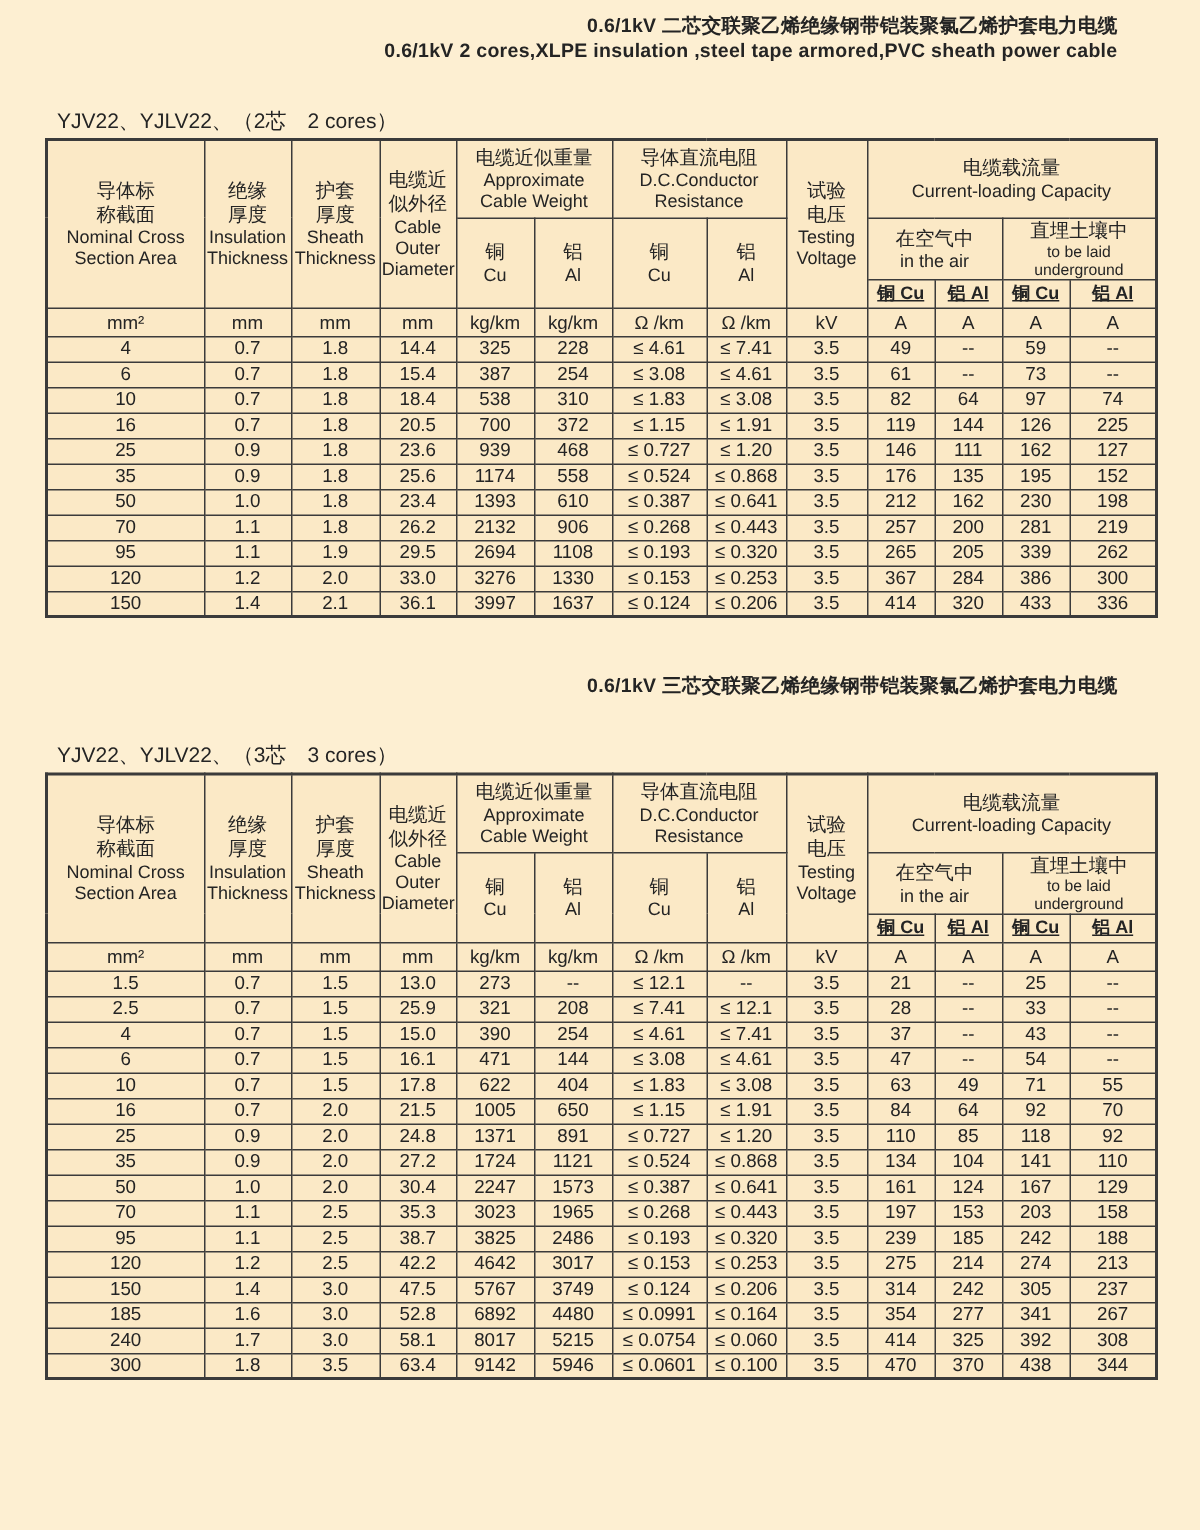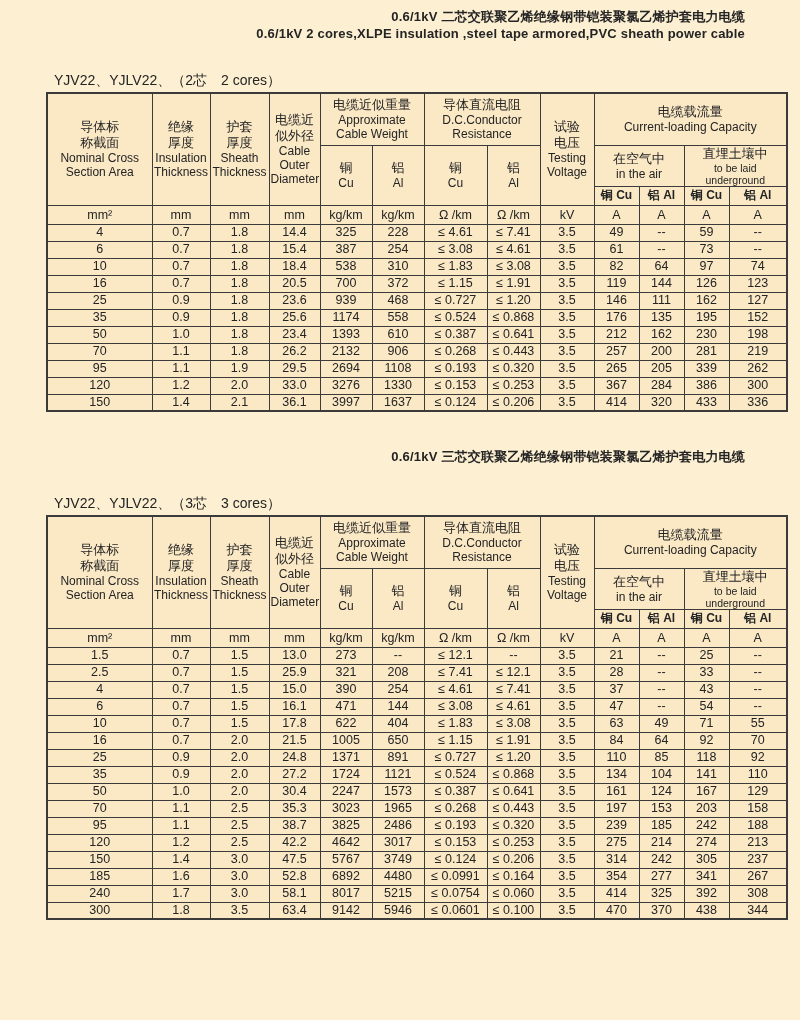--- a/index.html
+++ b/index.html
@@ -3,21 +3,21 @@
 <meta charset="utf-8">
 <style>
   * { margin:0; padding:0; box-sizing:border-box; }
   html,body { width:800px; height:1020px; }
   body {
     background:#fdefd2;
     color:#242424;
     font-family:"Liberation Sans","DejaVu Sans",sans-serif;
     overflow:hidden;
   }
-  .page { padding:8px 30px 0 46px; width:800px; }
+  .page { padding:8px 30px 0 30px; width:800px; }
   .title-zh, .title-en {
     text-align:right;
     padding-right:25px;
     font-weight:bold;
     font-size:13px;
     line-height:17px;
     letter-spacing:0.2px;
   }
   .model-line {
     font-size:14px;
@@ -40,21 +40,21 @@
     font-weight:normal;
     padding:0 1px;
     overflow:hidden;
   }
   .zh { font-weight:normal; font-size:13px; line-height:16px; white-space:pre-line; }
   .en { font-size:12px; line-height:14px; white-space:pre-line; }
   .en.small { font-size:10.5px; line-height:12px; }
   tr.h1 th { height:52px; }
   tr.h2 th { height:24px; }
   tr.h3 th { height:19px; font-size:12px; }
-  tr.h3 th { font-weight:bold; }
+  tr.h3 th { font-weight:bold;text-decoration:underline; }
   tr.units td { height:19px; font-size:12.5px;margin-top:44px; }
   tr.data td { height:17px; font-size:12.5px; line-height:15px; }
   .sec2 { margin-top:36px; }
 </style>
 </head>
 <body>
 
 <div class="page">
 
   <section class="sec sec1">
@@ -252,21 +252,21 @@
             <td>1.8</td>
             <td>20.5</td>
             <td>700</td>
             <td>372</td>
             <td>≤ 1.15</td>
             <td>≤ 1.91</td>
             <td>3.5</td>
             <td>119</td>
             <td>144</td>
             <td>126</td>
-            <td>123</td>
+            <td>225</td>
           </tr>
           <tr class="data">
             <td>25</td>
             <td>0.9</td>
             <td>1.8</td>
             <td>23.6</td>
             <td>939</td>
             <td>468</td>
             <td>≤ 0.727</td>
             <td>≤ 1.20</td>

